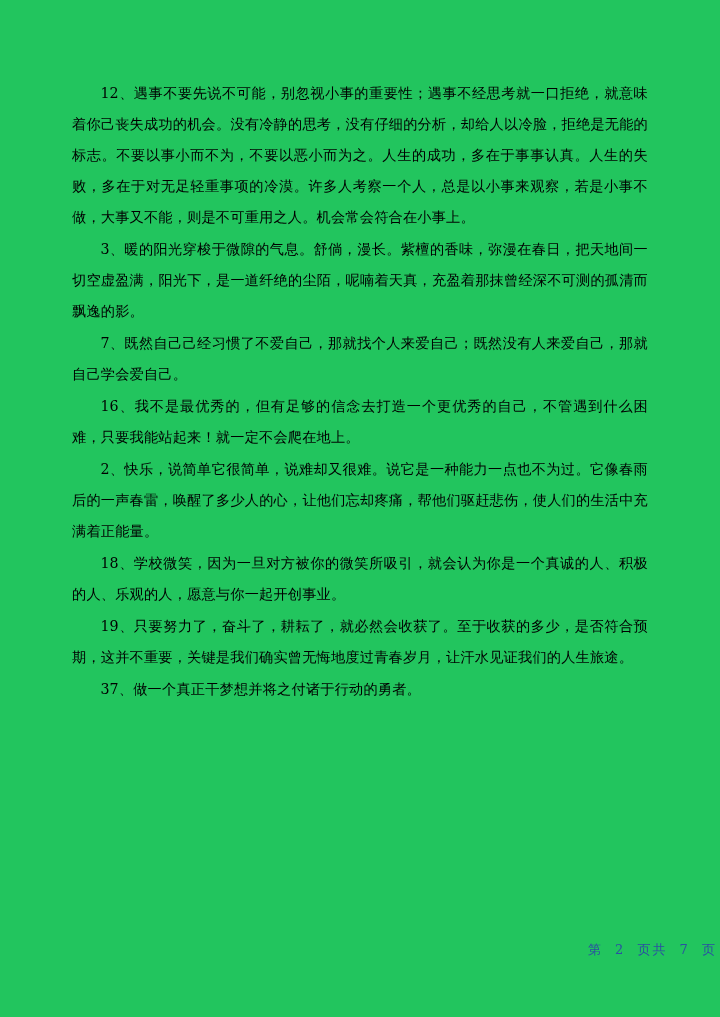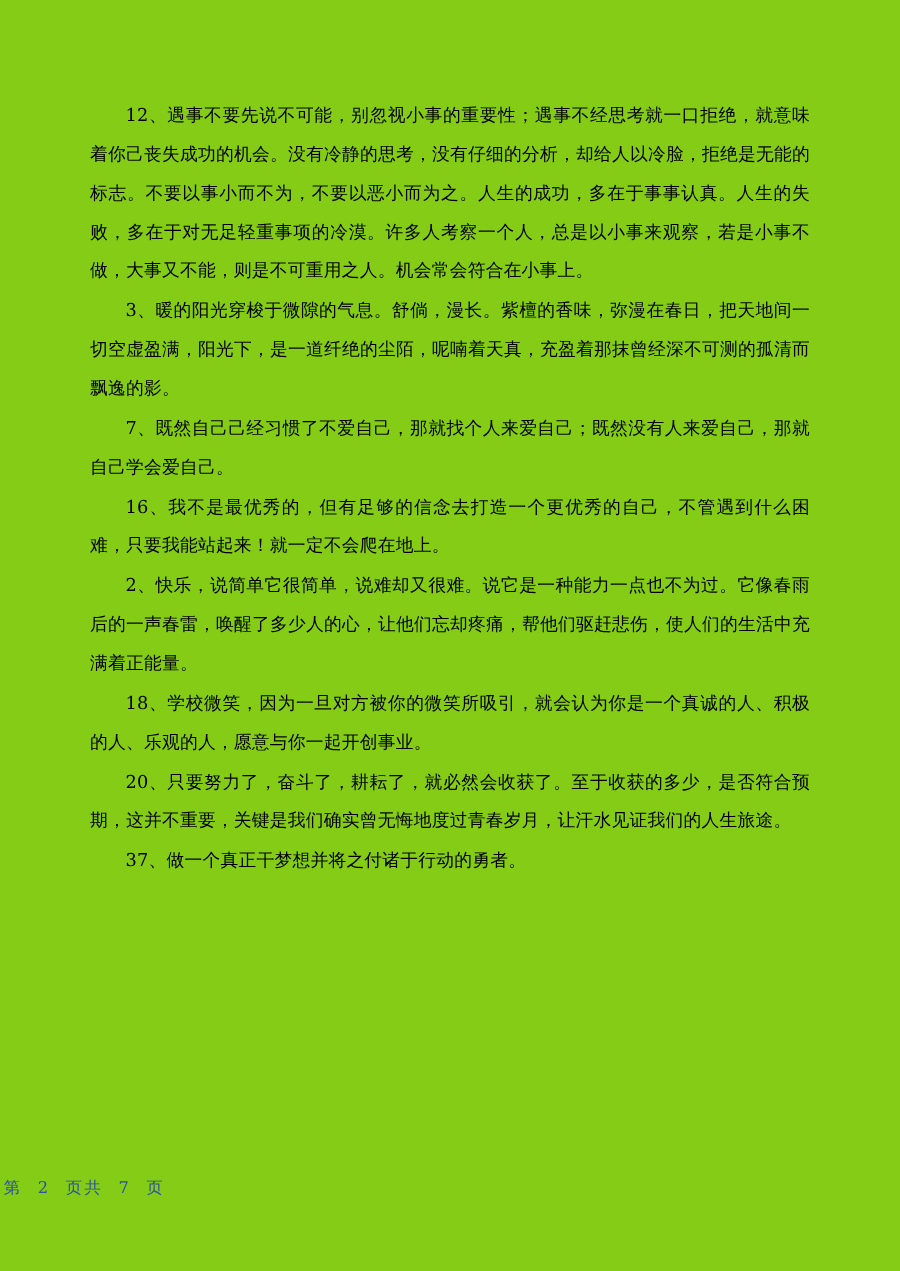--- a/index.html
+++ b/index.html
@@ -14,41 +14,41 @@
     color: #000000;
     position: relative;
     overflow: hidden;
   }
   .page {
     width: 720px;
     height: 1017px;
     box-sizing: border-box;
     padding: 78px 72px 0 72px;
     position: relative;
-    background: #84cc16;
+    background: #22c55e;
   }
   .body-text {
     font-size: 14.2px;
     line-height: 31px;
     text-align: justify;
     text-justify: inter-ideograph;
     letter-spacing: 0.2px;
   }
   .para {
     margin: 0 0 1px 0;
     text-indent: 2em;
     text-align: justify;
     text-justify: inter-ideograph;
   }
   .footer {
     position: absolute;
     left: 0;
     right: 0;
     bottom: 58px;
-    text-align: left;
+    text-align: right;
     font-size: 13px;
     color: #2b4fa2;
     letter-spacing: 2px;
     font-family: "DejaVu Serif", "Liberation Serif", serif;
   }
   .footer span {
     display: inline-block;
     padding: 0 3px;
   }
   .footer .num {
@@ -60,21 +60,21 @@
 <body>
 
 <div class="page">
   <div class="body-text">
     <p class="para">12、遇事不要先说不可能，别忽视小事的重要性；遇事不经思考就一口拒绝，就意味着你己丧失成功的机会。没有冷静的思考，没有仔细的分析，却给人以冷脸，拒绝是无能的标志。不要以事小而不为，不要以恶小而为之。人生的成功，多在于事事认真。人生的失败，多在于对无足轻重事项的冷漠。许多人考察一个人，总是以小事来观察，若是小事不做，大事又不能，则是不可重用之人。机会常会符合在小事上。</p>
     <p class="para">3、暖的阳光穿梭于微隙的气息。舒倘，漫长。紫檀的香味，弥漫在春日，把天地间一切空虚盈满，阳光下，是一道纤绝的尘陌，呢喃着天真，充盈着那抹曾经深不可测的孤清而飘逸的影。</p>
     <p class="para">7、既然自己己经习惯了不爱自己，那就找个人来爱自己；既然没有人来爱自己，那就自己学会爱自己。</p>
     <p class="para">16、我不是最优秀的，但有足够的信念去打造一个更优秀的自己，不管遇到什么困难，只要我能站起来！就一定不会爬在地上。</p>
     <p class="para">2、快乐，说简单它很简单，说难却又很难。说它是一种能力一点也不为过。它像春雨后的一声春雷，唤醒了多少人的心，让他们忘却疼痛，帮他们驱赶悲伤，使人们的生活中充满着正能量。</p>
     <p class="para">18、学校微笑，因为一旦对方被你的微笑所吸引，就会认为你是一个真诚的人、积极的人、乐观的人，愿意与你一起开创事业。</p>
-    <p class="para">20、只要努力了，奋斗了，耕耘了，就必然会收获了。至于收获的多少，是否符合预期，这并不重要，关键是我们确实曾无悔地度过青春岁月，让汗水见证我们的人生旅途。</p>
+    <p class="para">19、只要努力了，奋斗了，耕耘了，就必然会收获了。至于收获的多少，是否符合预期，这并不重要，关键是我们确实曾无悔地度过青春岁月，让汗水见证我们的人生旅途。</p>
     <p class="para">37、做一个真正干梦想并将之付诸于行动的勇者。</p>
   </div>
 
   <div class="footer">
     <span>第</span>
     <span class="num">2</span>
     <span>页共</span>
     <span class="num">7</span>
     <span>页</span>
   </div>

